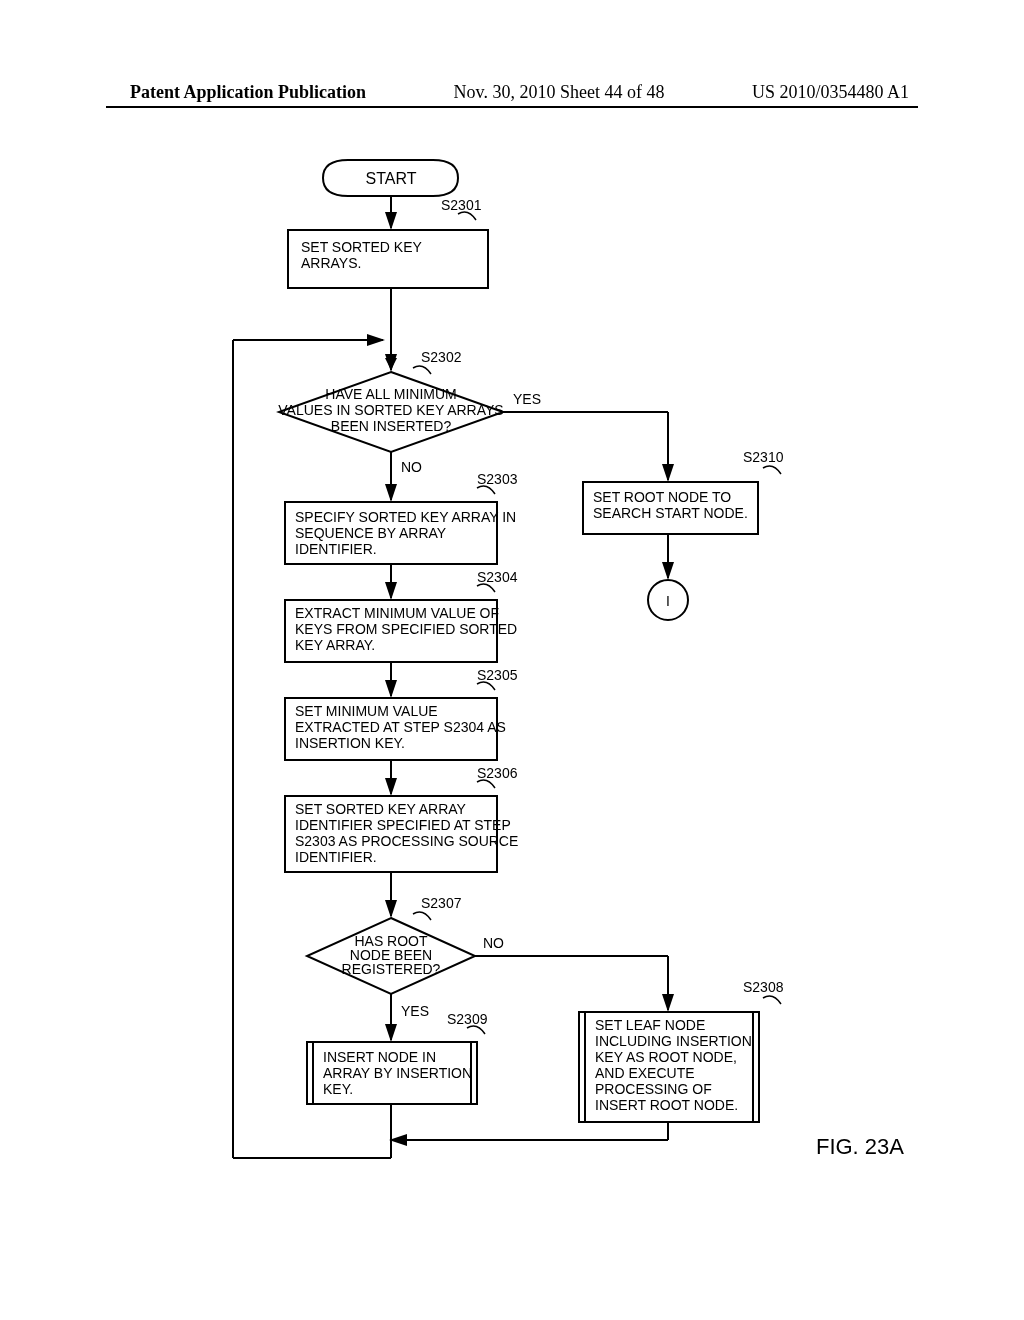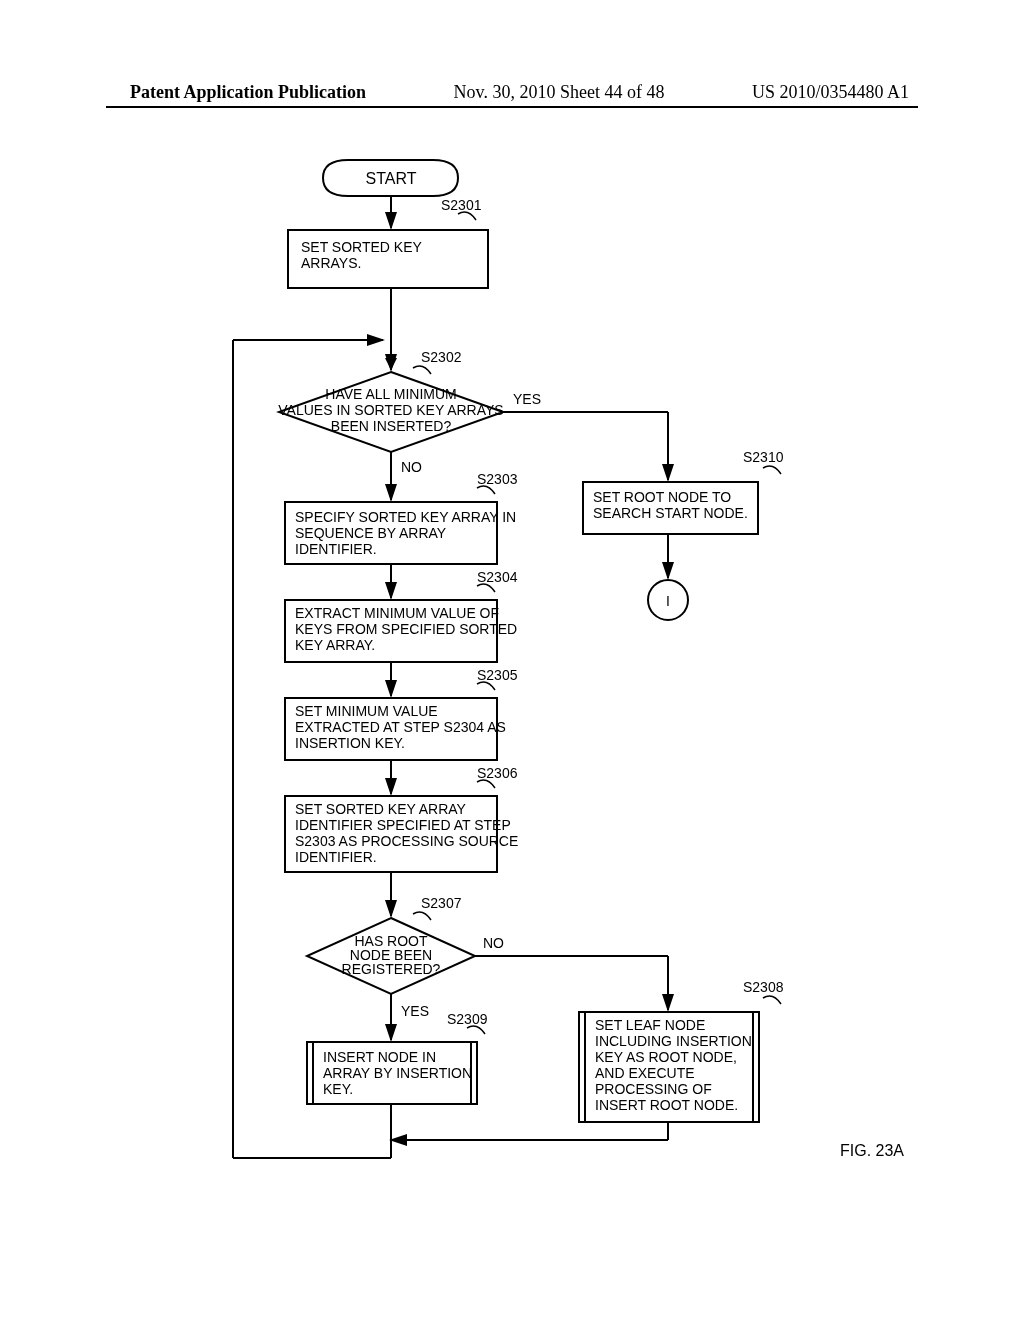--- a/index.html
+++ b/index.html
@@ -47,21 +47,21 @@
     font-size: 14px;
     fill: #000;
   }
   .start-text { font-size: 16px; text-anchor: middle; }
   .label-text { font-size: 14px; }
   .fig {
     position: absolute;
     bottom: 160px;
     right: 120px;
     font-family: Arial, Helvetica, sans-serif;
-    font-size: 16px;
+    font-size: 22px;
   }
 </style>
 </head>
 <body>
 
 <div class="page">
   <div class="header">
     <span class="left">Patent Application Publication</span>
     <span>Nov. 30, 2010  Sheet 44 of 48</span>
     <span>US 2010/0354480 A1</span>

